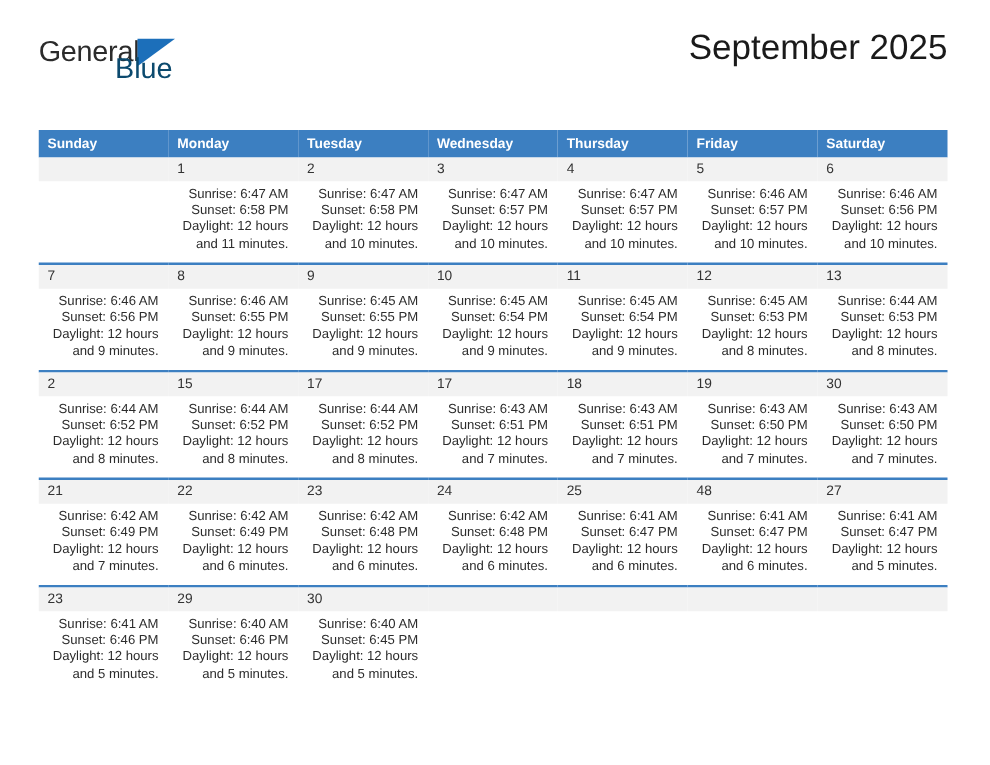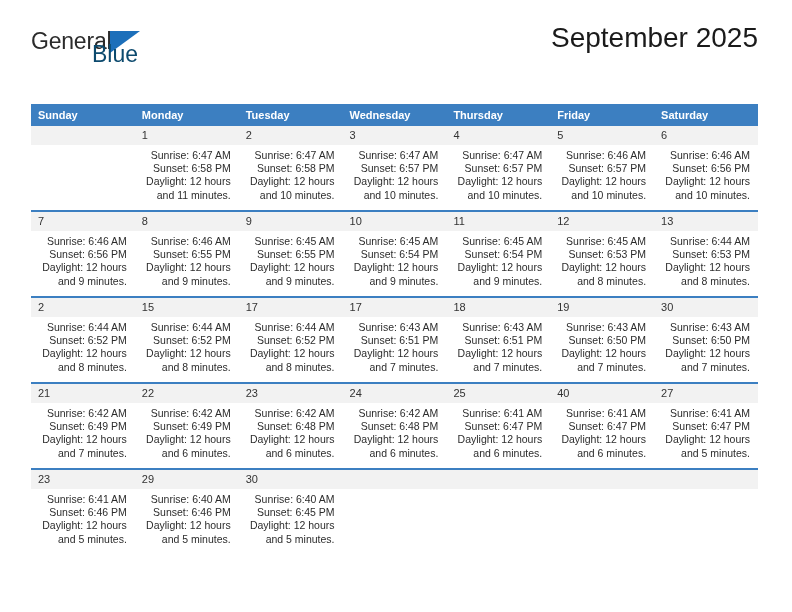--- a/index.html
+++ b/index.html
@@ -460,21 +460,21 @@
               <div class="lines">
                 <div>Sunrise: 6:41 AM</div>
                 <div>Sunset: 6:47 PM</div>
                 <div>Daylight: 12 hours</div>
                 <div>and 6 minutes.</div>
               </div>
             </div>
           </td>
           <td>
             <div class="cell">
-              <div class="daynum-band">40</div>
+              <div class="daynum-band">48</div>
               <div class="lines">
                 <div>Sunrise: 6:41 AM</div>
                 <div>Sunset: 6:47 PM</div>
                 <div>Daylight: 12 hours</div>
                 <div>and 6 minutes.</div>
               </div>
             </div>
           </td>
           <td>
             <div class="cell">

